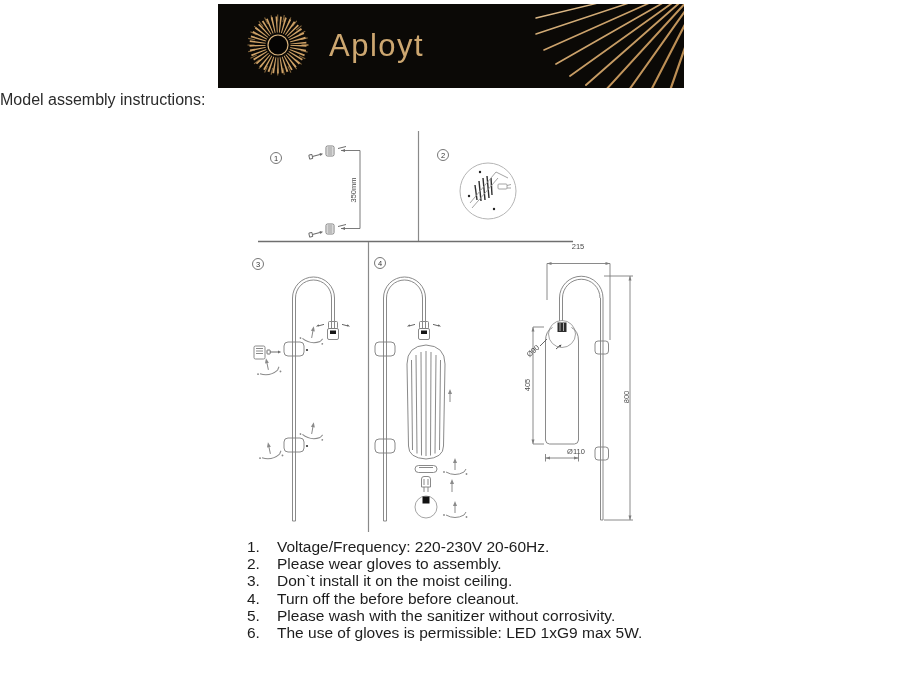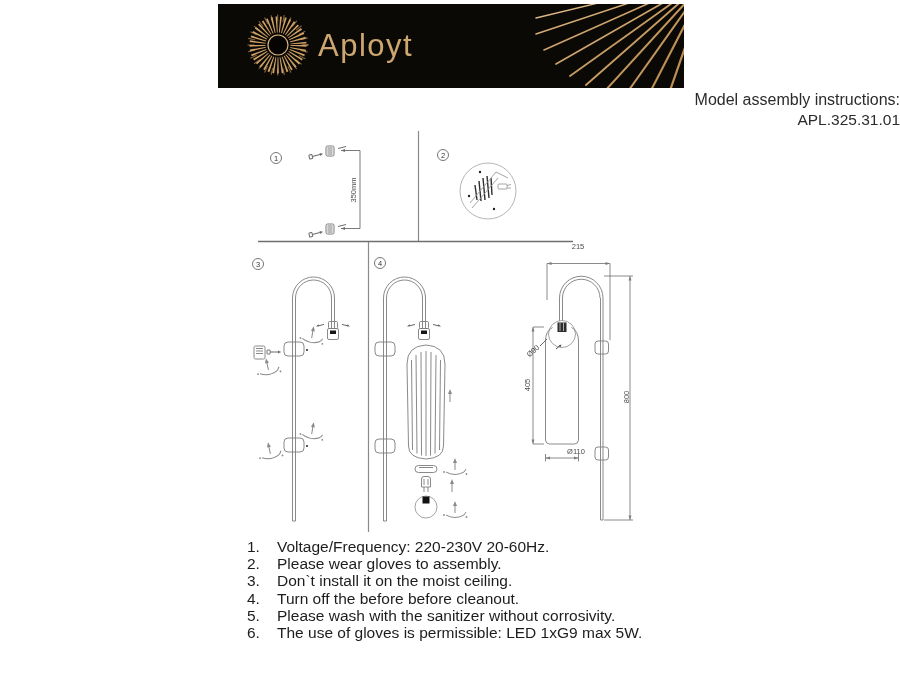--- a/index.html
+++ b/index.html
@@ -7,25 +7,25 @@
     width:900px;height:675px;position:relative;overflow:hidden;
     background:#ffffff;font-family:"Liberation Sans",sans-serif;
   }
   
   .banner{
     position:absolute;left:218px;top:4px;width:466px;height:84px;
     background:#0b0906;overflow:hidden;
   }
   .banner svg{position:absolute;left:0;top:0;}
   .brand{
-    position:absolute;left:100px;top:24px;
+    position:absolute;left:111px;top:24px;
     font-size:31px;letter-spacing:1.5px;color:#cda770;font-weight:400;
   }
   
-  .title-block{position:absolute;left:0;top:91px;width:900px;text-align:right;color:#2b2b2b;}
+  .title-block{position:absolute;left:0;top:91px;width:900px;text-align:left;color:#2b2b2b;}
   .title-line1{font-size:16px;}
   .title-line2{font-size:15.5px;margin-top:2px;}
   
   .drawing svg{position:absolute;left:0;top:0;pointer-events:none;}
   .step-circle{
     position:absolute;width:12px;height:12px;border:1px solid #777;border-radius:50%;
     font-size:7.5px;line-height:12px;text-align:center;color:#333;background:#fff;
     box-sizing:border-box;
   }
   .dim-label{
@@ -66,21 +66,20 @@
       <line x1="492" y1="-28" x2="406" y2="93" stroke="#c2955c" stroke-width="2"></line>
       <line x1="492" y1="-28" x2="428" y2="96" stroke="#bd8f55" stroke-width="2.1"></line>
       <line x1="492" y1="-28" x2="448" y2="98" stroke="#bd8f55" stroke-width="2.2"></line>
     </g>
   </svg>
   <span class="brand">Aployt</span>
 </div>
 
 <div class="title-block">
   <div class="title-line1">Model assembly instructions:</div>
-  <div class="title-line2">APL.325.31.01</div>
 </div>
 
 <div class="drawing">
 <svg width="900" height="675" viewBox="0 0 900 675">
   <defs>
     <g id="screw" stroke="#6c6c6c" stroke-width="1" fill="none">
       <rect x="-9" y="-2" width="3.2" height="4" rx="0.6"></rect>
       <line x1="-5.8" y1="0" x2="2" y2="0"></line>
       <path d="M2,-1.6 L5.2,0 L2,1.6 Z" fill="#6c6c6c" stroke="none"></path>
     </g>

